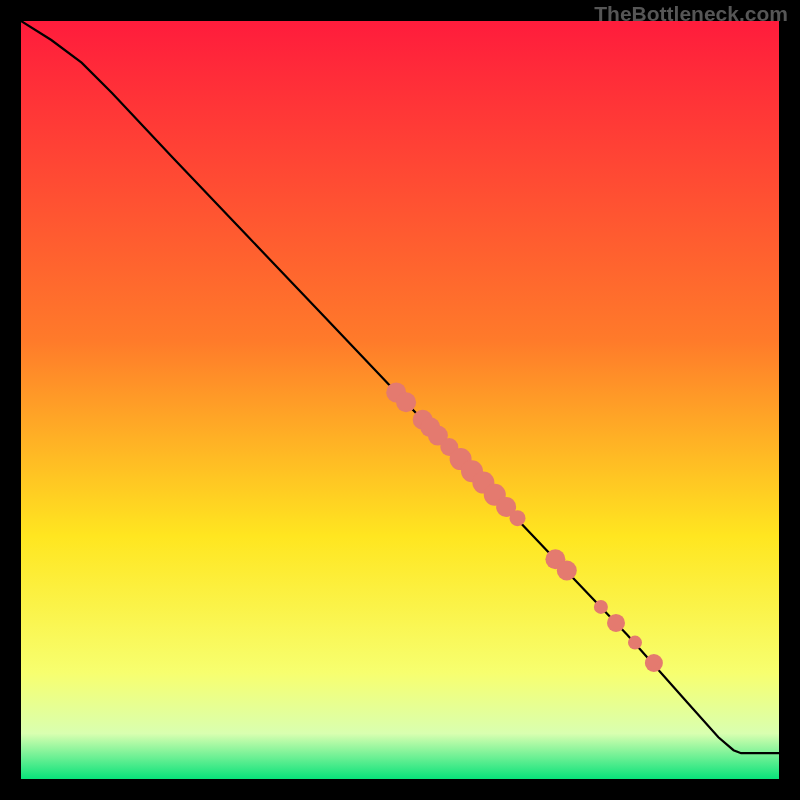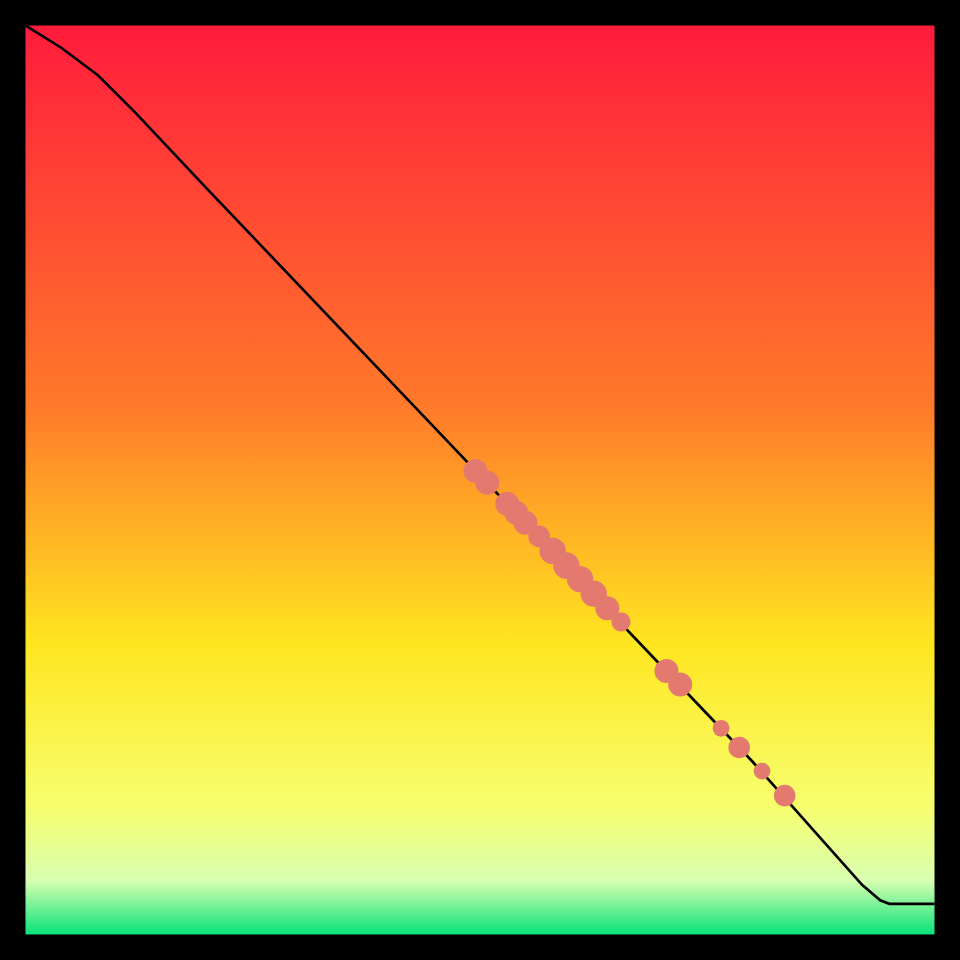--- a/index.html
+++ b/index.html
@@ -63,13 +63,14 @@
           <circle cx="496.5" cy="497.2" r="8" fill="#e47a6f" stroke="#c64f46" stroke-width="0"></circle>
           <circle cx="534.4" cy="538.2" r="10" fill="#e47a6f" stroke="#c64f46" stroke-width="0"></circle>
           <circle cx="545.8" cy="549.5" r="10" fill="#e47a6f" stroke="#c64f46" stroke-width="0"></circle>
           <circle cx="579.9" cy="585.9" r="7" fill="#e47a6f" stroke="#c64f46" stroke-width="0"></circle>
           <circle cx="595.0" cy="601.9" r="9" fill="#e47a6f" stroke="#c64f46" stroke-width="0"></circle>
           <circle cx="614.0" cy="621.6" r="7" fill="#e47a6f" stroke="#c64f46" stroke-width="0"></circle>
           <circle cx="632.9" cy="642.0" r="9" fill="#e47a6f" stroke="#c64f46" stroke-width="0"></circle>
         </g>
     </svg>
   </div>
+  <div class="watermark">TheBottleneck.com</div>
 </div>
 
 </body></html>

